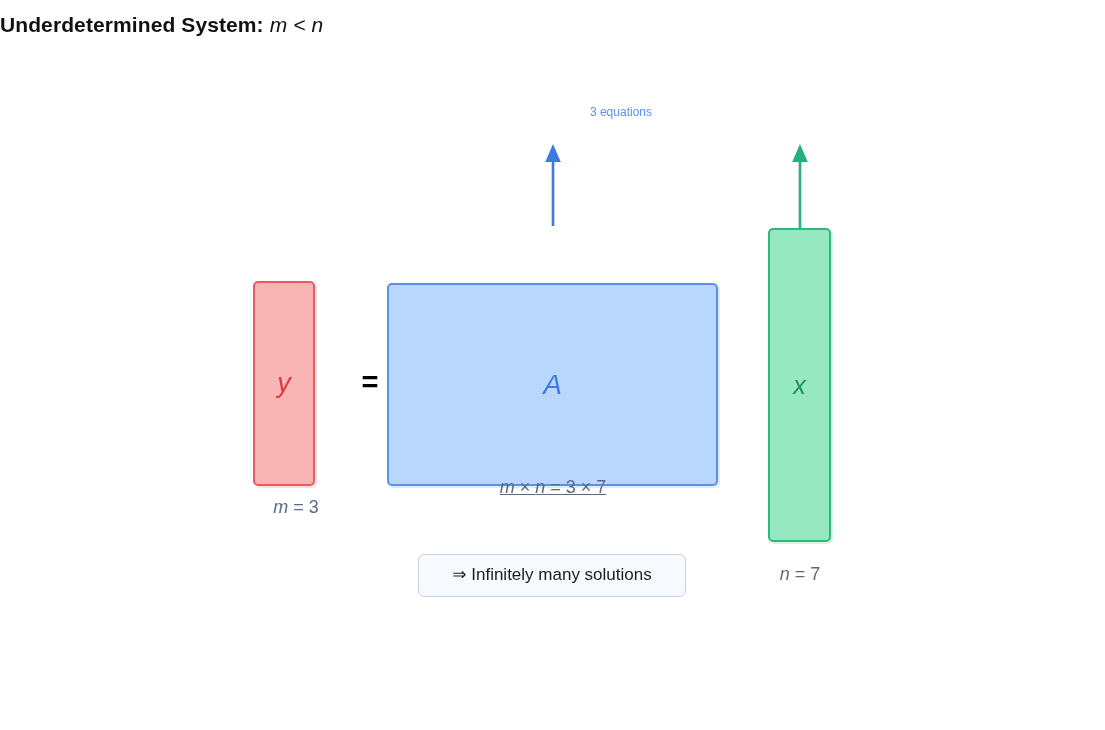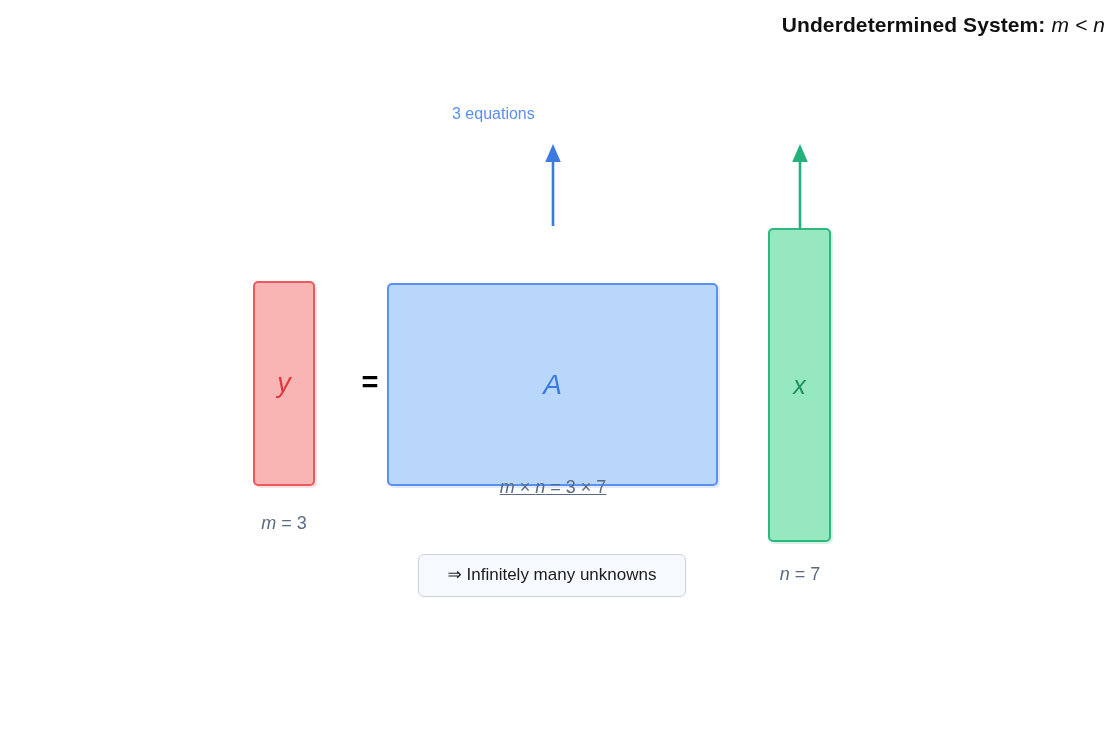--- a/index.html
+++ b/index.html
@@ -18,39 +18,39 @@
     background: #ffffff;
     overflow: hidden;
   }
 
   
   .title {
     position: absolute;
     left: 0;
     top: 13px;
     width: 1105px;
-    text-align: right;
+    text-align: left;
     font-size: 21px;
     font-weight: bold;
     color: #111111;
     letter-spacing: 0.1px;
     white-space: pre;
   }
   .title .math {
     font-style: italic;
     font-weight: normal;
     font-size: 21px;
   }
 
   
   .annot {
     position: absolute;
-    font-size: 16px;
+    font-size: 12px;
     white-space: nowrap;
-    text-align: left;
+    text-align: right;
   }
   .annot-eq  { left: 452px; top: 105px; width: 200px; color: #5b8ff0; }
   .annot-unk { left: 699px; top: 105px; width: 200px; color: #2eb87e; }
 
   
   .arrow { position: absolute; }
 
   
   .block {
     position: absolute;
@@ -107,21 +107,21 @@
 
   
   .dim {
     position: absolute;
     font-size: 18px;
     color: #5a6b81;
     text-align: center;
     white-space: pre;
   }
   .dim .v { font-style: italic; }
-  .dim-y { left: 184px; top: 497px; width: 200px; margin-top: 16px; }
+  .dim-y { left: 196px; top: 497px; width: 200px; }
   .dim-a { left: 453px; top: 477px; width: 200px; text-decoration: underline; }
   .dim-x { left: 700px; top: 552px; width: 200px; margin-top: 12px; }
 
   
   .conclusion {
     position: absolute;
     left: 418px; top: 554px;
     width: 268px;
     box-sizing: border-box;
     background: #f6f9fd;
@@ -169,16 +169,16 @@
     <span class="glyph">x</span>
   </div>
 
   <div class="dim dim-y"><span class="v">m</span><span> = 3</span></div>
 
   <div class="dim dim-a"><span class="v">m</span><span> × </span><span class="v">n</span><span> = 3 × 7</span></div>
 
   <div class="dim dim-x"><span class="v">n</span><span> = 7</span></div>
 
   <div class="conclusion">
-    <div class="line">⇒ Infinitely many unknowns</div>
+    <div class="line">⇒ Infinitely many solutions</div>
   </div>
 
 </div>
 
 </body></html>

